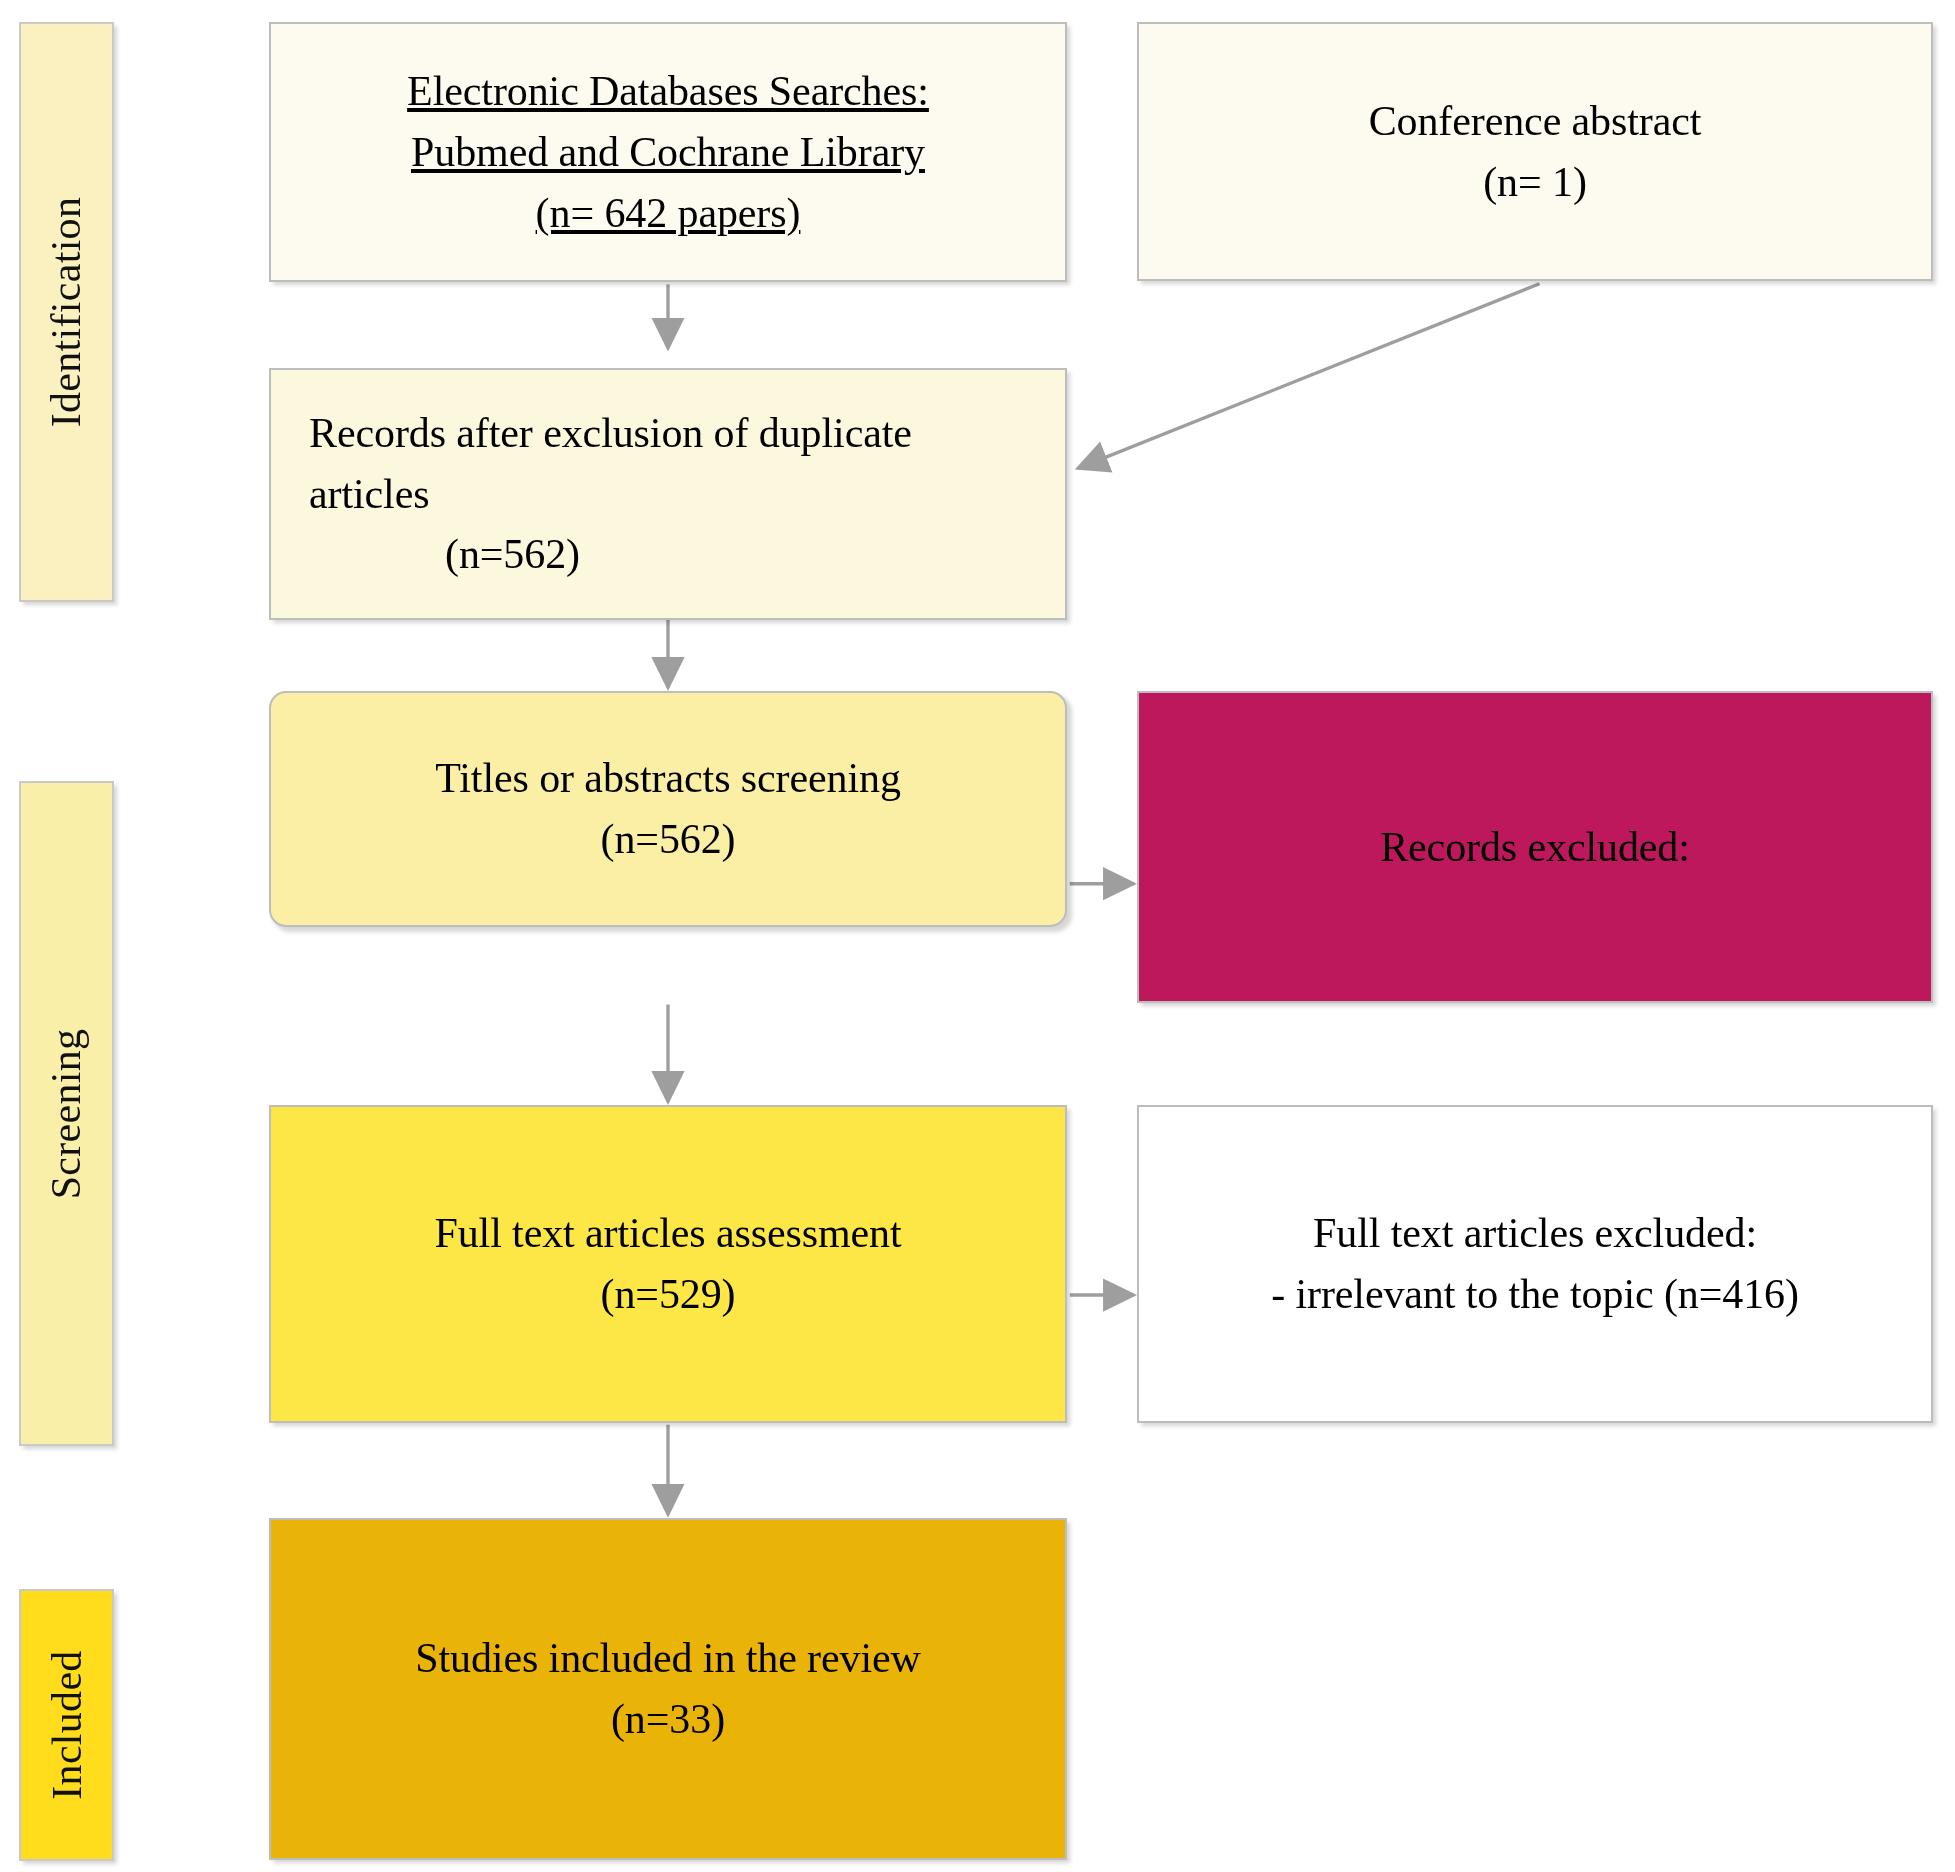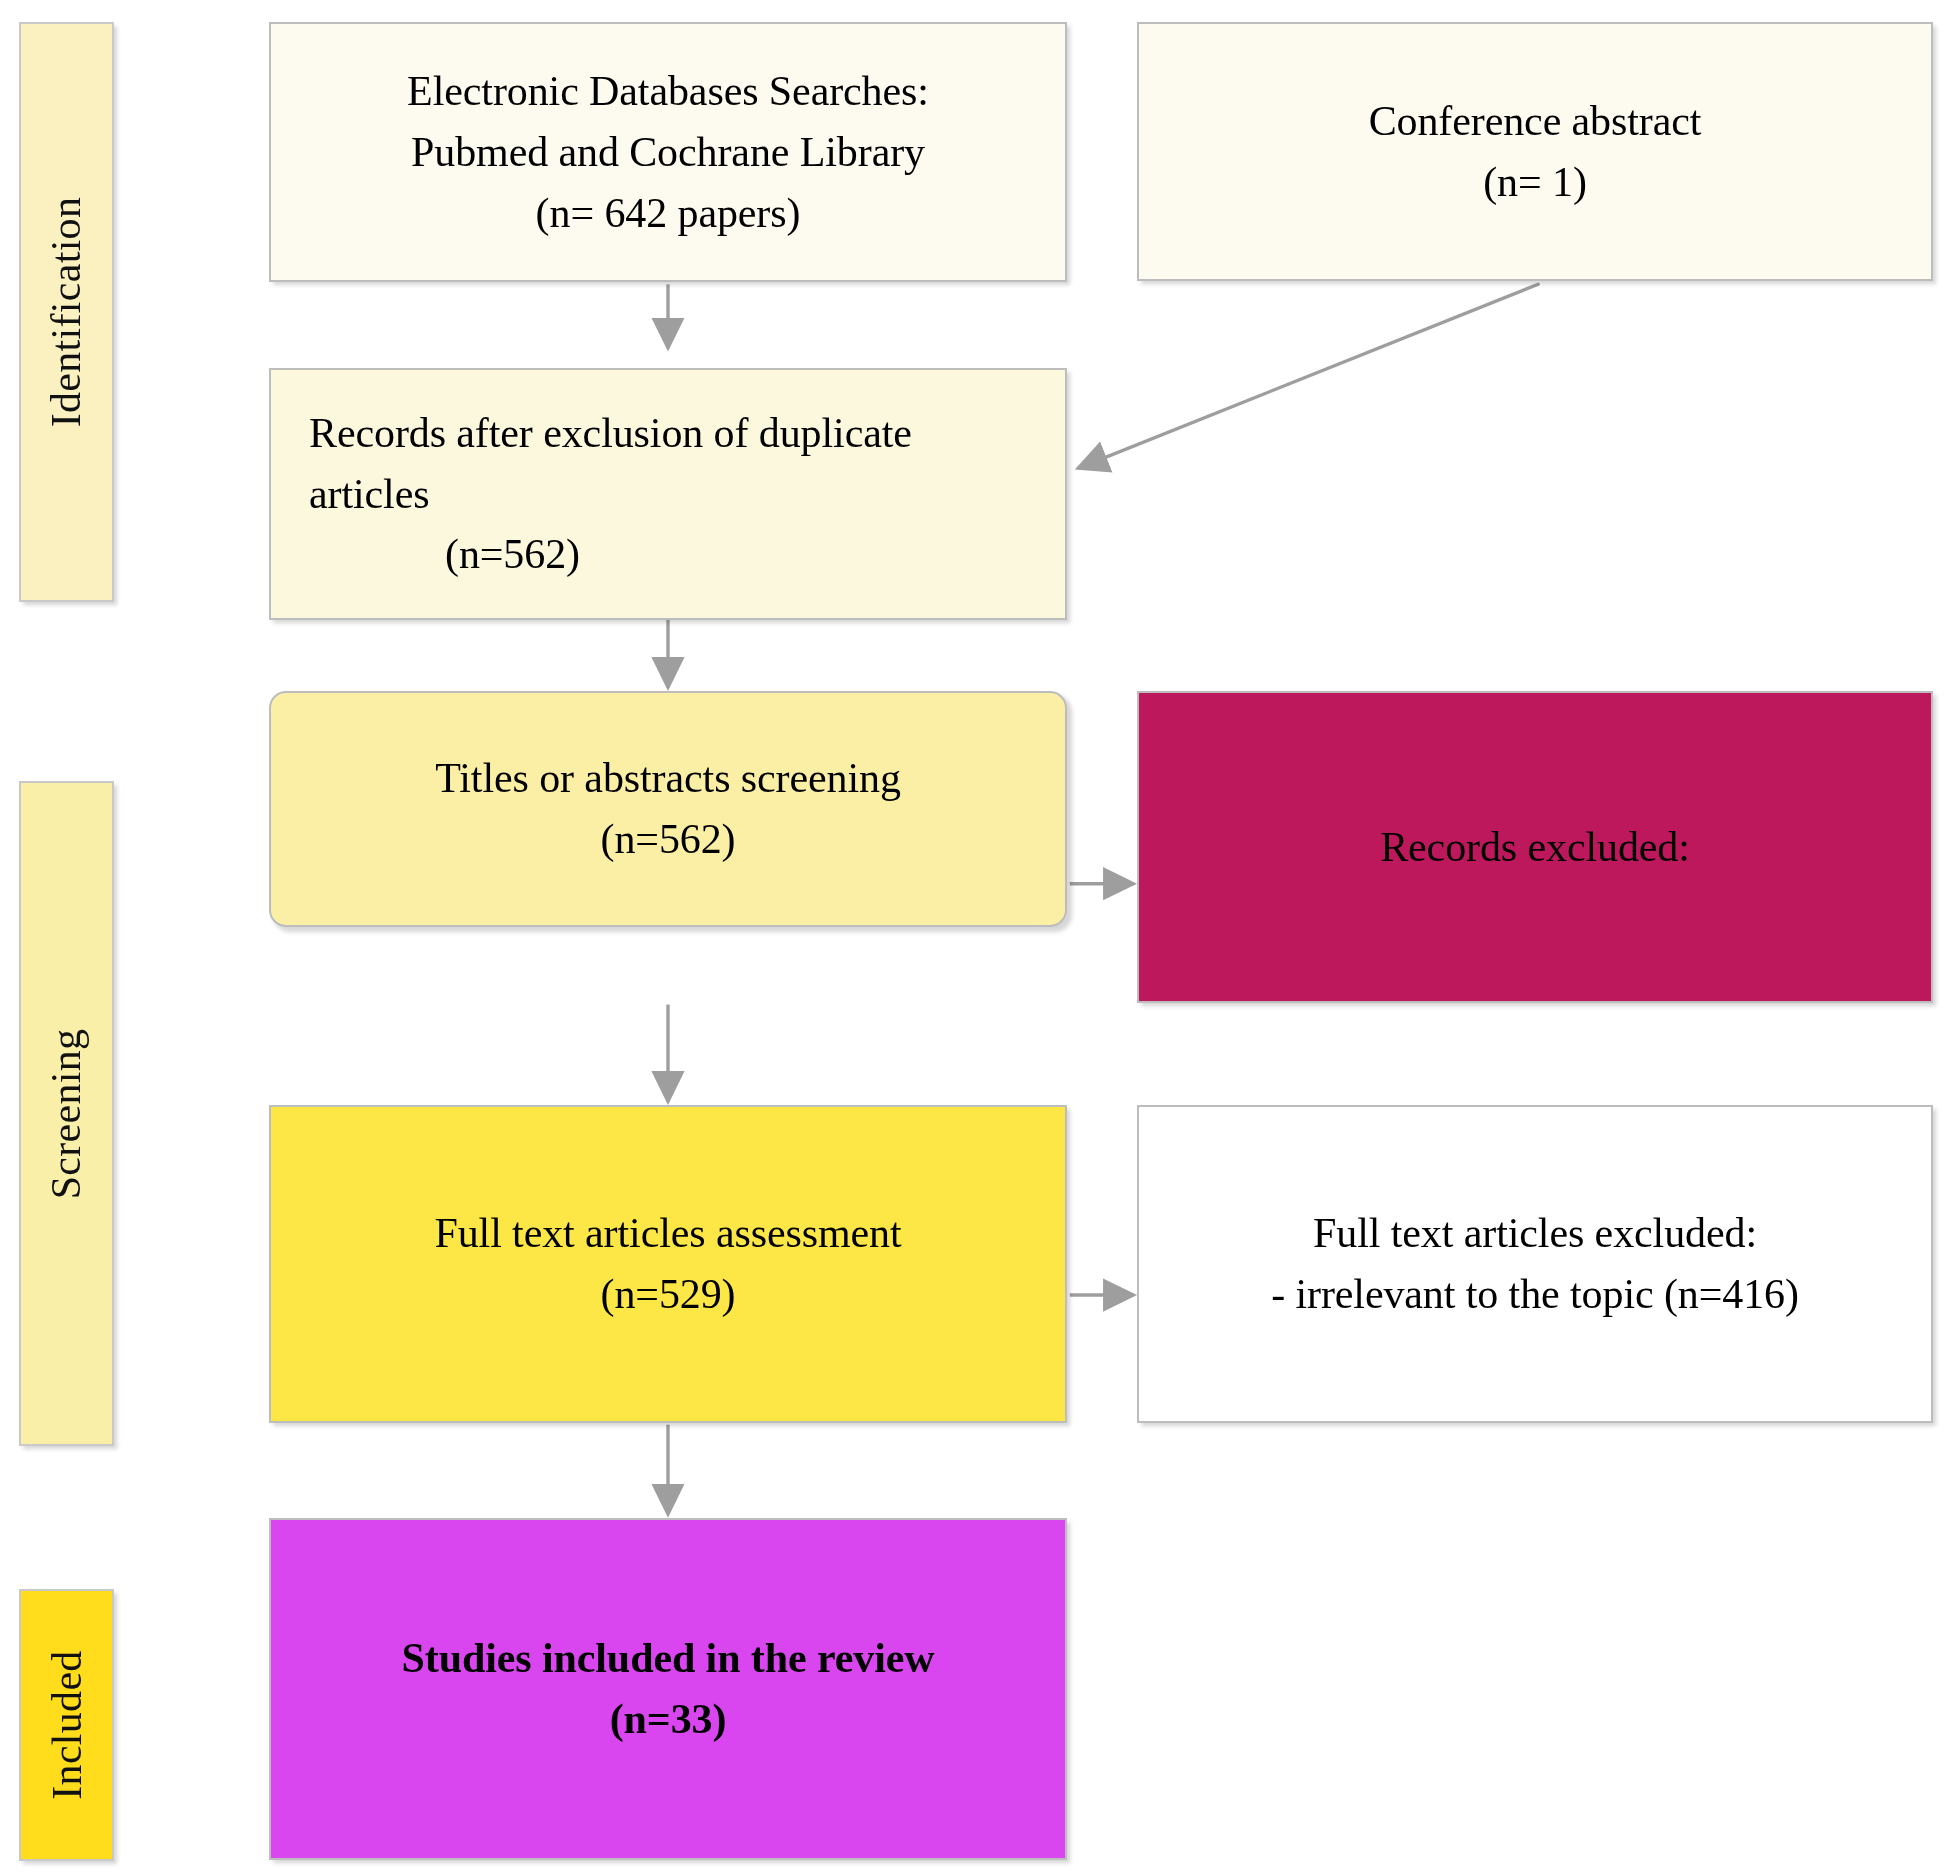--- a/index.html
+++ b/index.html
@@ -97,21 +97,21 @@
   </div>
 
   <div class="stage" style="left:19px; top:781px; width:95px; height:665px; background:#FAEFA8;">
     <span class="rot">Screening</span>
   </div>
 
   <div class="stage" style="left:19px; top:1589px; width:95px; height:272px; background:#FFDD1C;">
     <span class="rot">Included</span>
   </div>
 
-  <div class="box" style="left:269px; top:22.4px; width:798px; height:260px; background:#FDFBF0;">
+  <div class="box" style="left:269px; top:22.4px; width:798px; height:260px; background:#FDFBF0;text-decoration:underline;">
     <div class="txt">
       <span class="ln">Electronic Databases Searches:</span>
       <span class="ln">Pubmed and Cochrane Library</span>
       <span class="ln">(n= 642 papers)</span>
     </div>
   </div>
 
   <div class="box" style="left:1137px; top:22.4px; width:796px; height:259px; background:#FDFBF0;">
     <div class="txt">
       <span class="ln">Conference abstract</span>
@@ -147,21 +147,21 @@
     </div>
   </div>
 
   <div class="box" style="left:1137px; top:1105px; width:796px; height:318px; background:#FFFFFF;justify-content:center;">
     <div class="txt">
       <span class="ln">Full text articles excluded:</span>
       <span class="ln">- irrelevant to the topic (n=416)</span>
     </div>
   </div>
 
-  <div class="box" style="left:269px; top:1518px; width:798px; height:342px; background:#d946ef;font-weight:bold;">
+  <div class="box" style="left:269px; top:1518px; width:798px; height:342px; background:#eab308;">
     <div class="txt">
       <span class="ln">Studies included in the review</span>
       <span class="ln">(n=33)</span>
     </div>
   </div>
 
 </div>
 
 
 </body></html>

